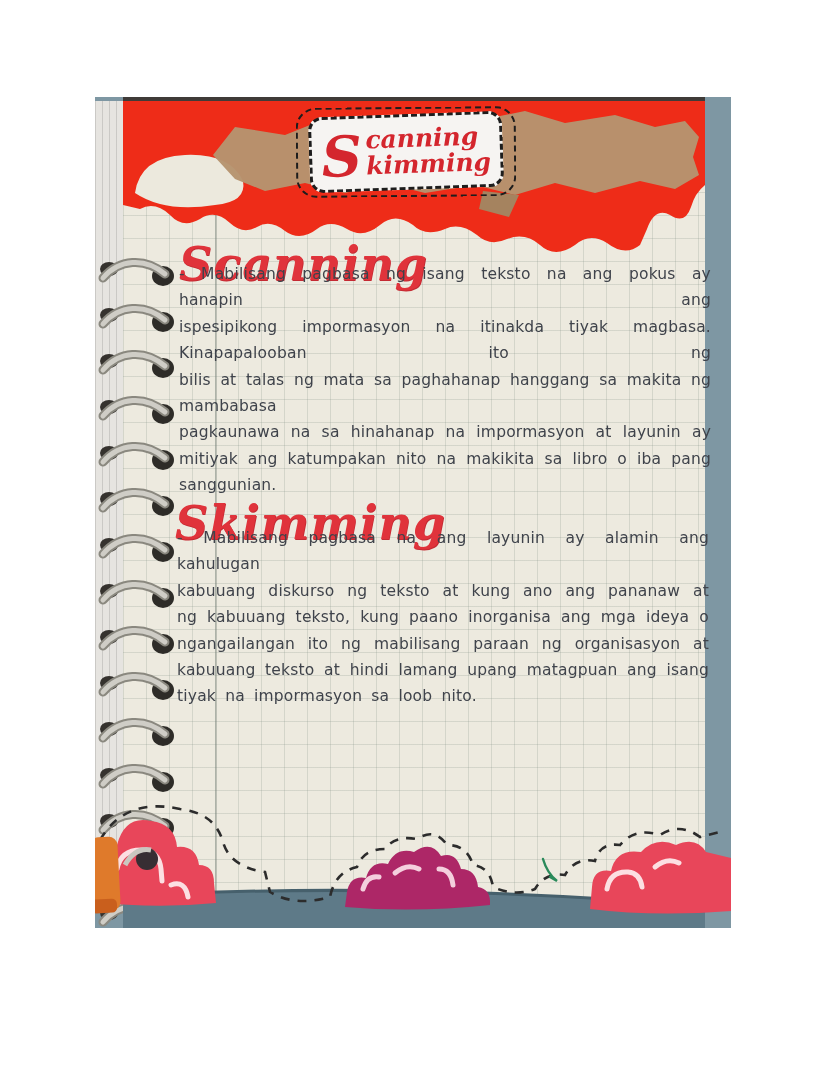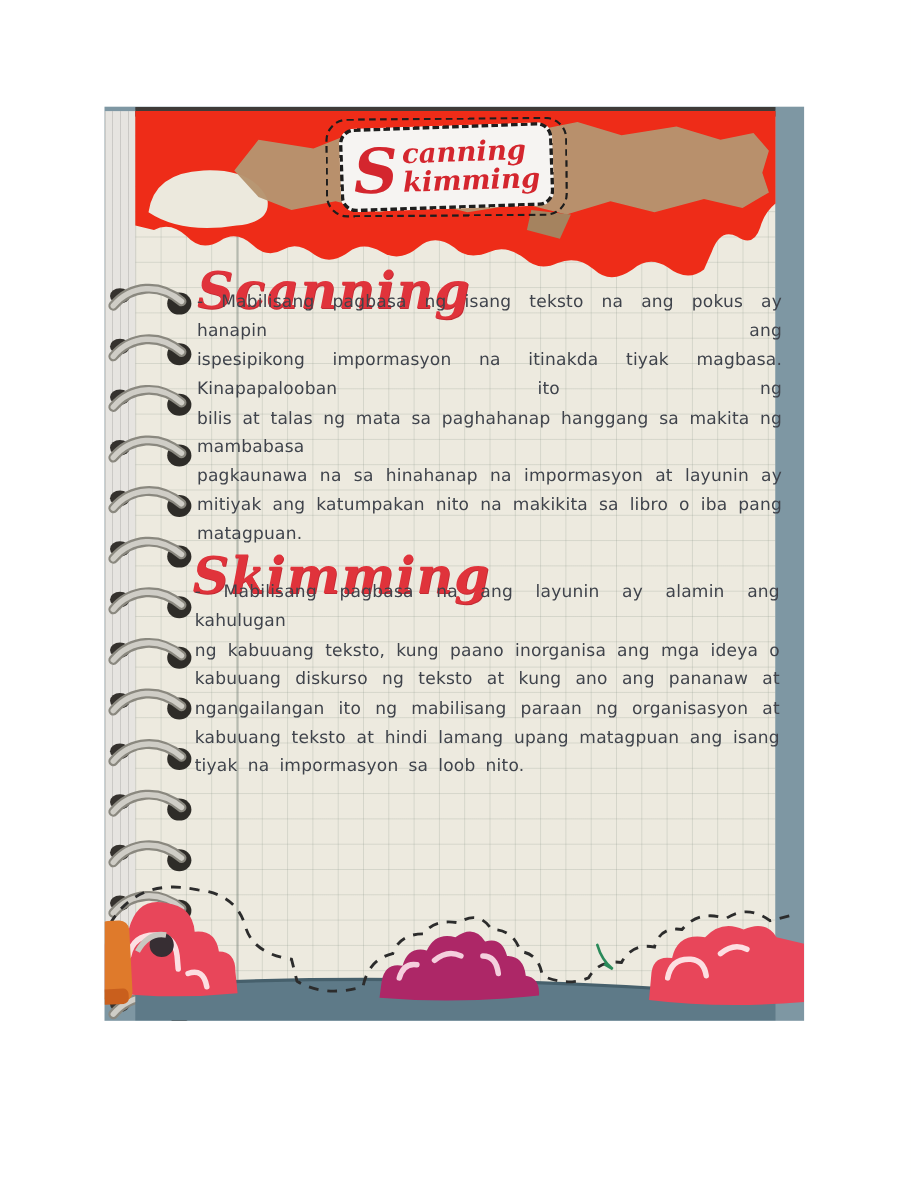--- a/index.html
+++ b/index.html
@@ -203,27 +203,27 @@
       </span>
     </div>
 
     <div class="heading" style="left:84px;top:93px;">Scanning</div>
     <div class="para" style="left:84px;top:164px;">
       <div class="hand-line fill">- Mabilisang pagbasa ng isang teksto na ang pokus ay hanapin ang</div>
       <div class="hand-line fill">ispesipikong impormasyon na itinakda tiyak magbasa. Kinapapalooban ito ng</div>
       <div class="hand-line fill">bilis at talas ng mata sa paghahanap hanggang sa makita ng mambabasa</div>
       <div class="hand-line fill">pagkaunawa na sa hinahanap na impormasyon at layunin ay</div>
       <div class="hand-line fill">mitiyak ang katumpakan nito na makikita sa libro o iba pang</div>
-      <div class="hand-line">matagpuan.</div>
+      <div class="hand-line">sanggunian.</div>
     </div>
 
     <div class="heading" style="left:80px;top:352px;">Skimming</div>
     <div class="para" style="left:82px;top:428px;">
       <div class="hand-line fill">- Mabilisang pagbasa na ang layunin ay alamin ang kahulugan</div>
+      <div class="hand-line fill">kabuuang diskurso ng teksto at kung ano ang pananaw at</div>
       <div class="hand-line fill">ng kabuuang teksto, kung paano inorganisa ang mga ideya o</div>
-      <div class="hand-line fill">kabuuang diskurso ng teksto at kung ano ang pananaw at</div>
       <div class="hand-line fill">ngangailangan ito ng mabilisang paraan ng organisasyon at</div>
       <div class="hand-line fill">kabuuang teksto at hindi lamang upang matagpuan ang isang</div>
       <div class="hand-line">tiyak na impormasyon sa loob nito.</div>
     </div>
 
   </div>
 </div>
 
 </body></html>

